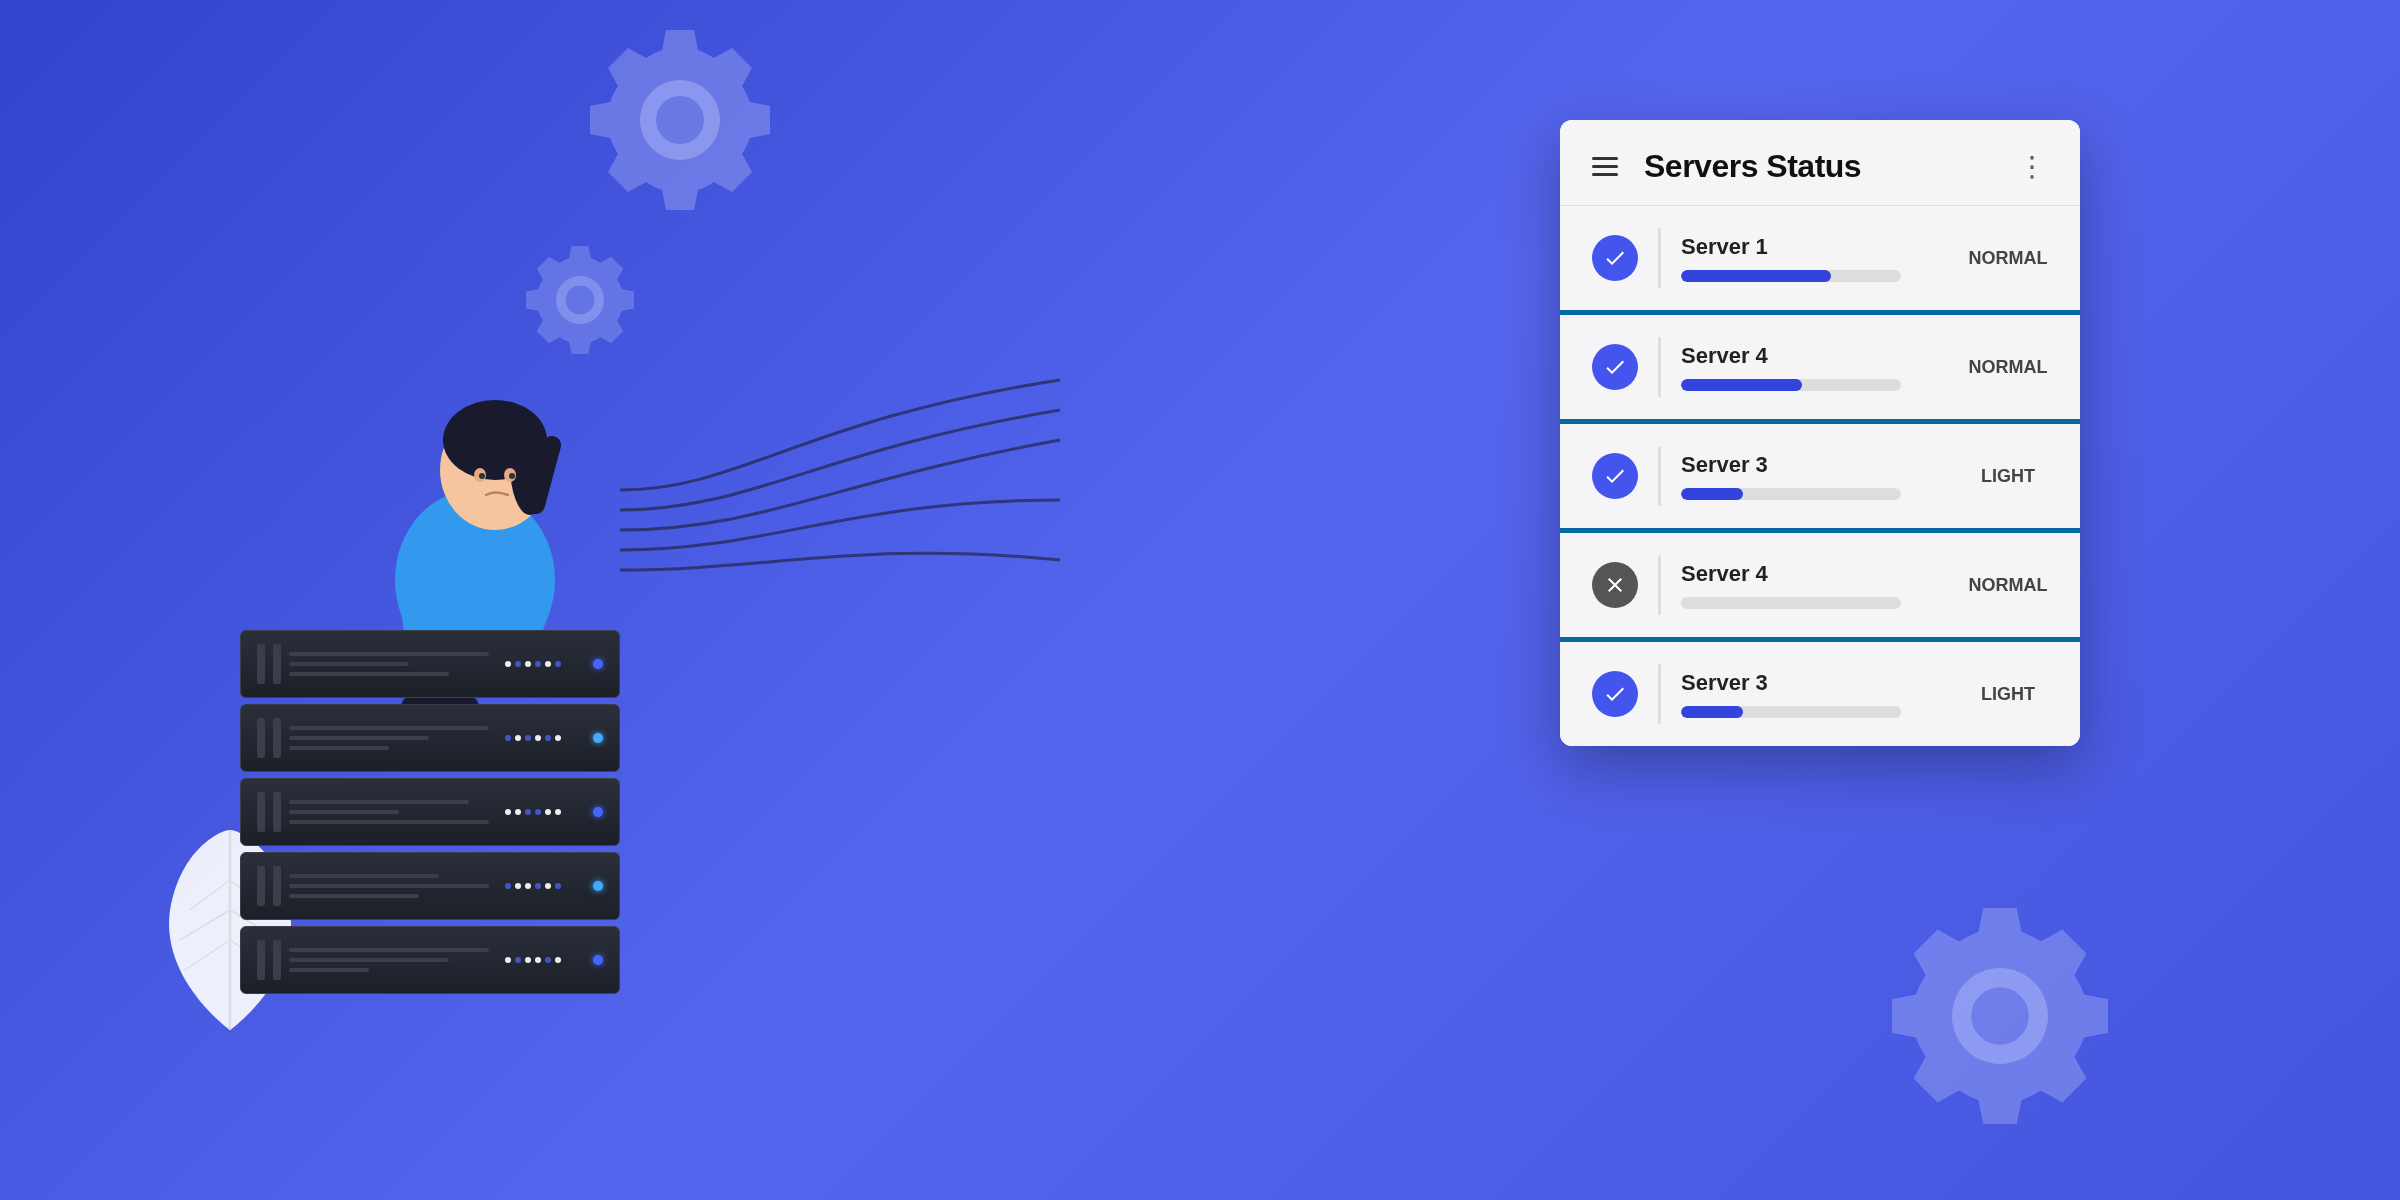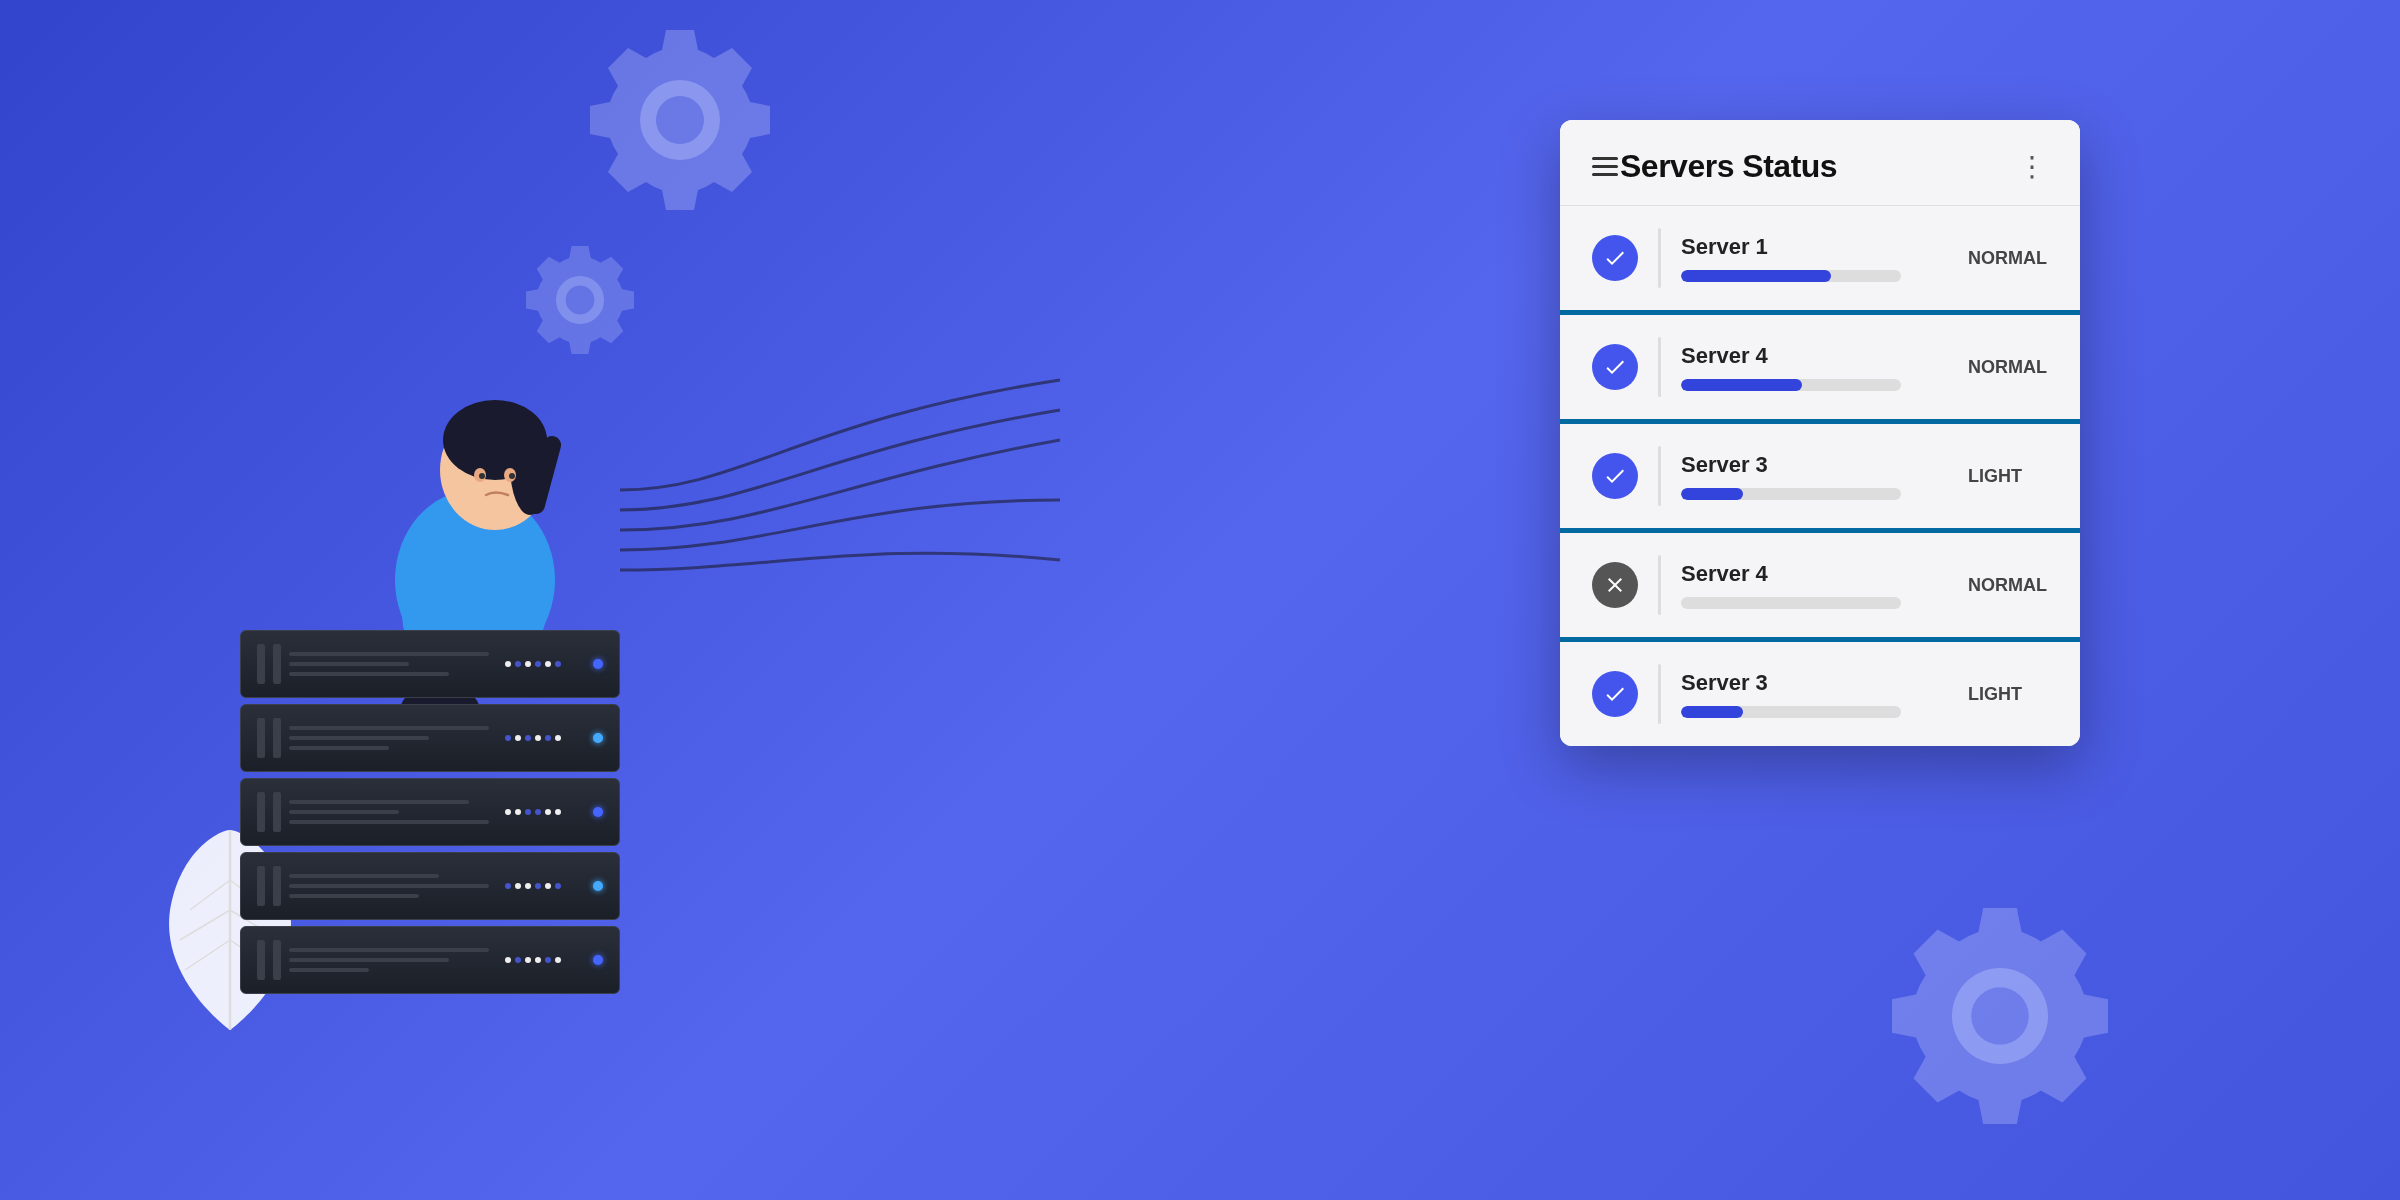--- a/index.html
+++ b/index.html
@@ -163,21 +163,21 @@
       padding: 28px 32px 20px;
       display: flex;
       align-items: center;
       justify-content: space-between;
       border-bottom: 1px solid #e0e0e0;
     }
 
     .panel-title-group {
       display: flex;
       align-items: center;
-      gap: 2px;
+      gap: 26px;
     }
 
     .panel-title {
       font-size: 32px;
       font-weight: 700;
       color: #111;
       letter-spacing: -0.5px;
     }
 
     .menu-icon {
@@ -271,21 +271,21 @@
       background: #3344dd;
       border-radius: 6px;
     }
 
     .server-status-label {
       font-size: 18px;
       font-weight: 600;
       color: #444;
       flex-shrink: 0;
       min-width: 80px;
-      text-align: left;
+      text-align: center;
     }
   </style>
 </head>
 <body>
 
 <div class="bg"></div>
 
 <div class="cloud-left"></div>
 <div class="cloud-right"></div>
 

